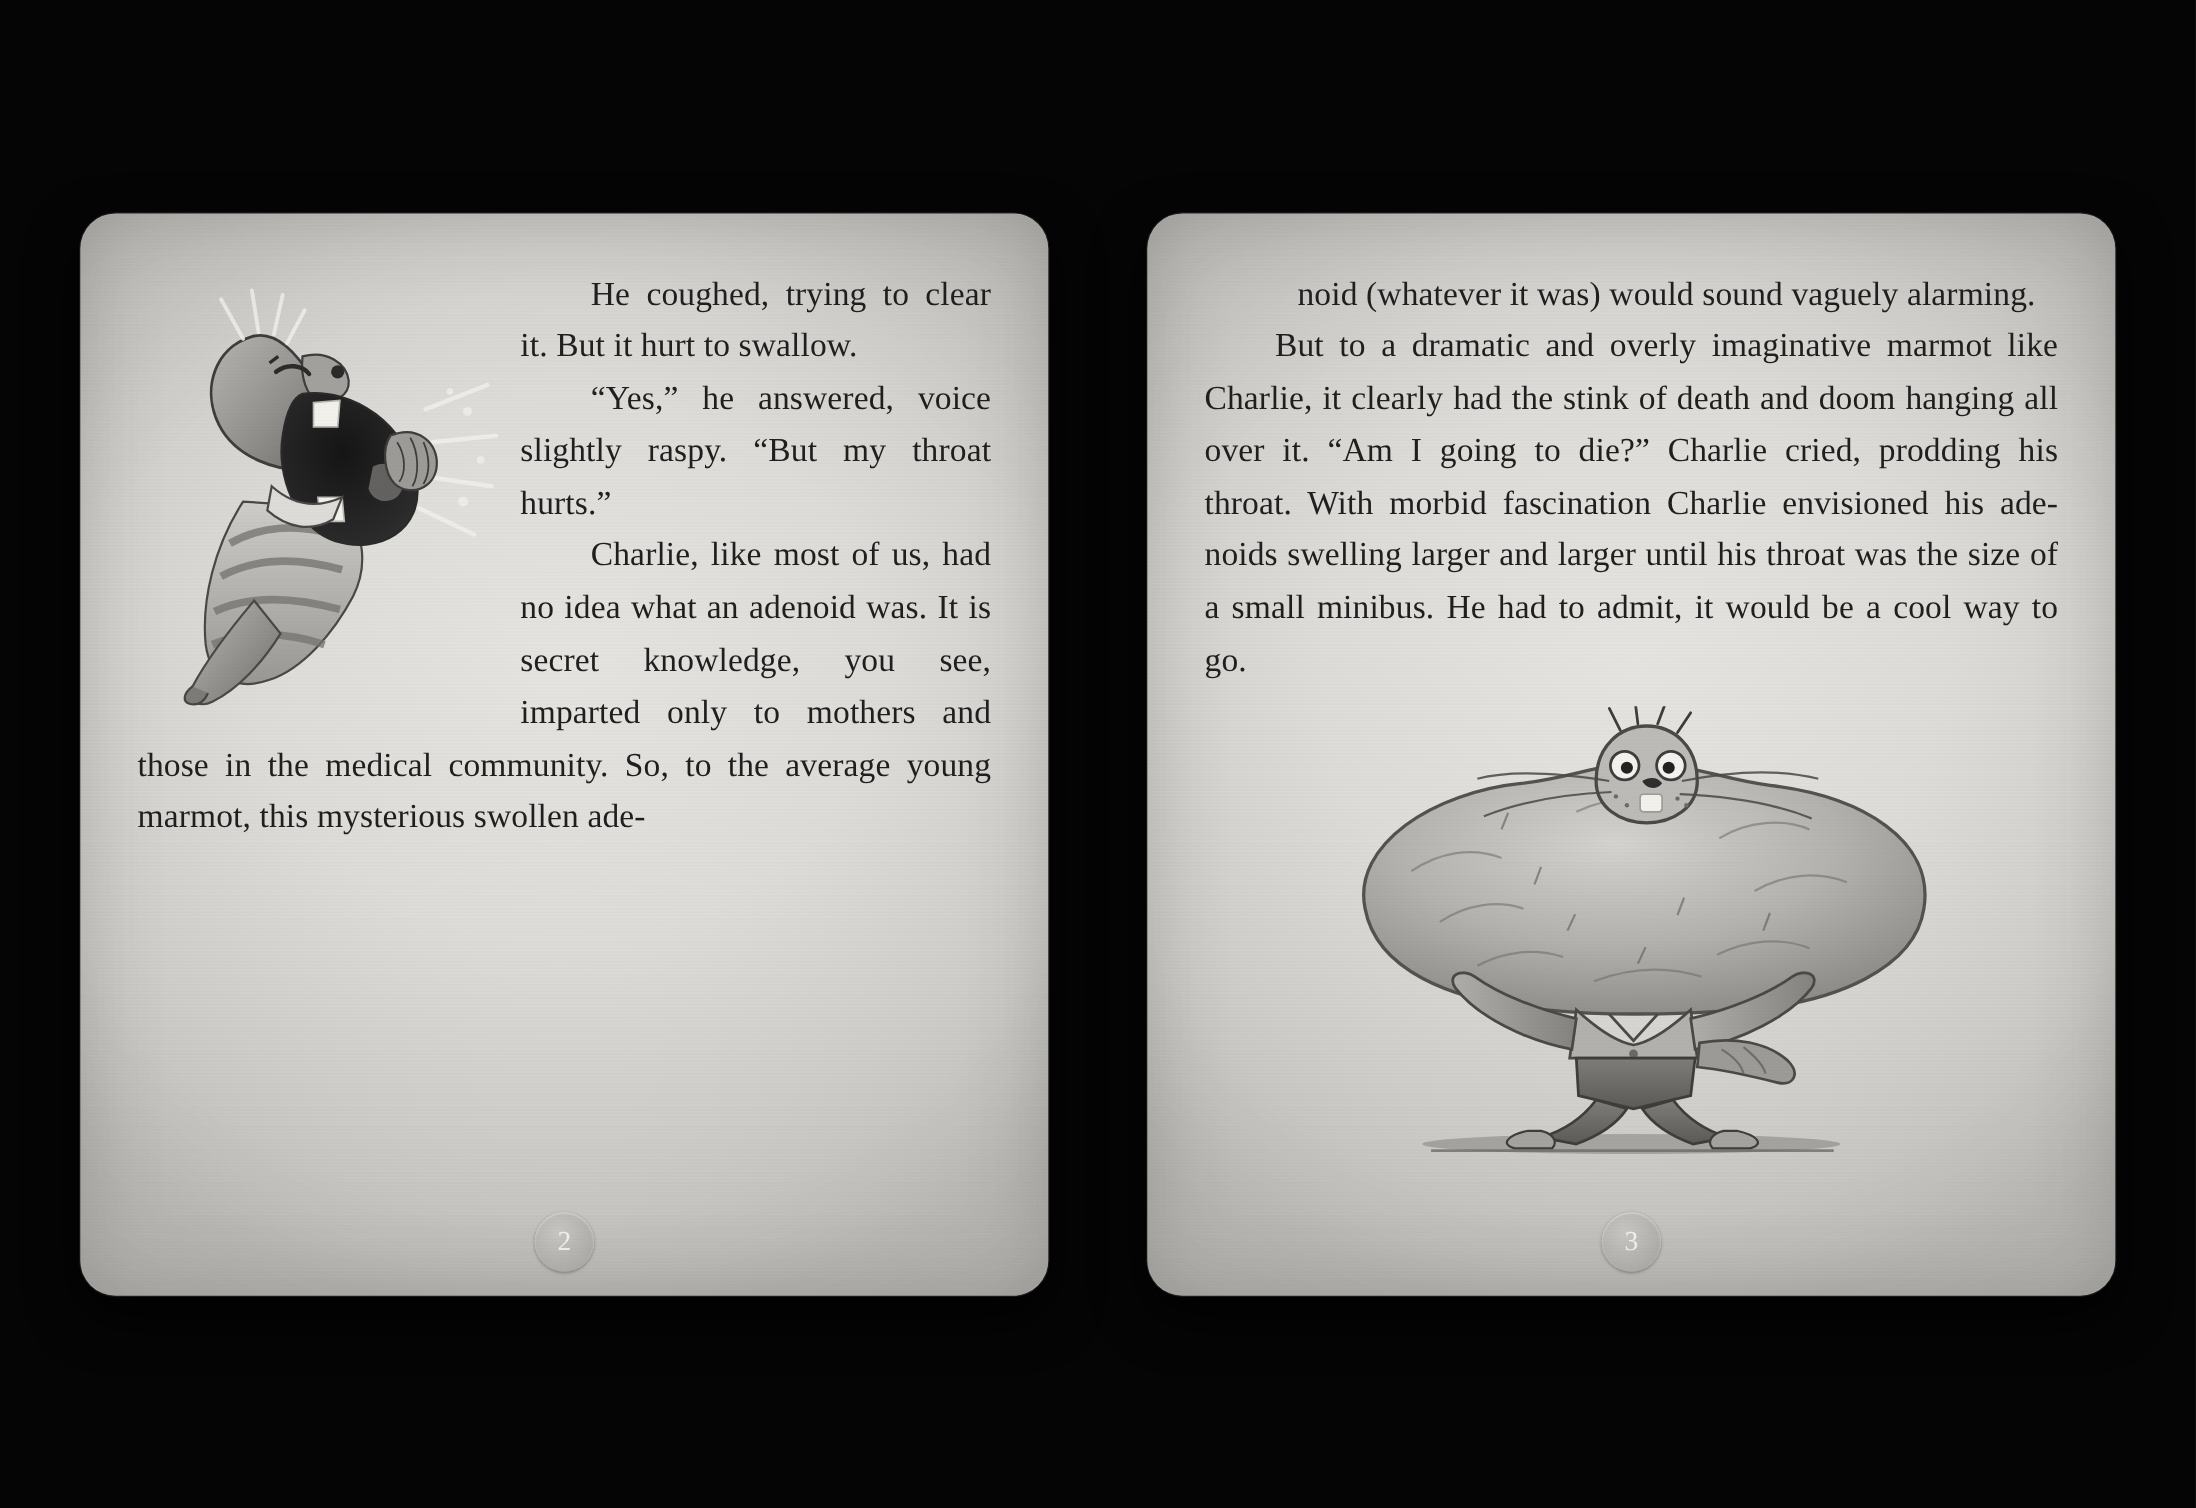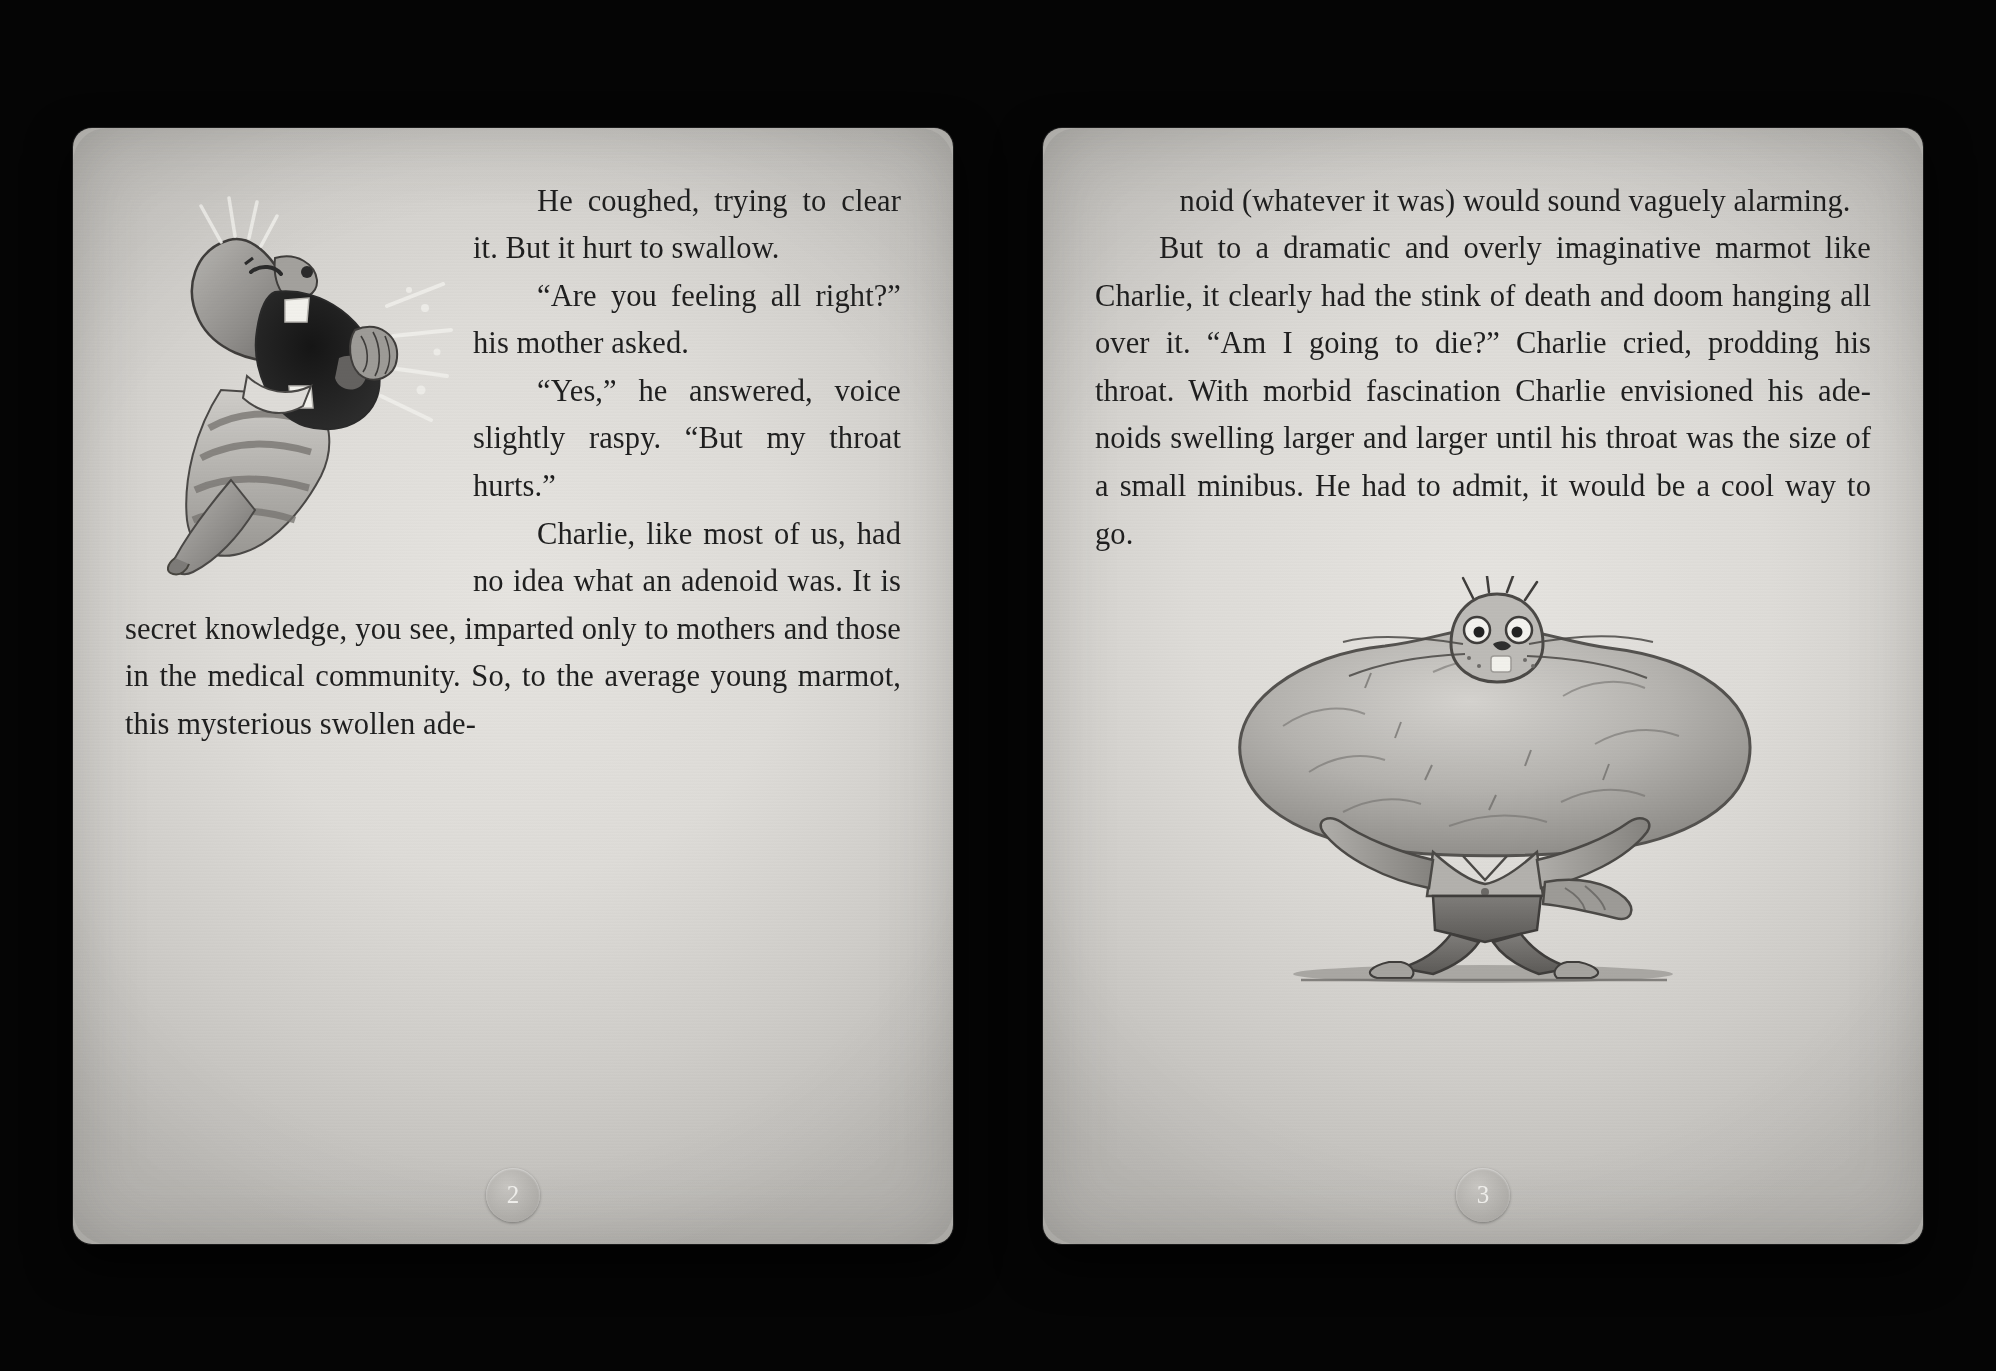--- a/index.html
+++ b/index.html
@@ -19,22 +19,22 @@
     background: #050505;
     display: flex;
     align-items: center;
     justify-content: center;
     gap: 90px;
   }
 
   .page {
     position: relative;
     width: 880px;
-    height: 1116px;
-    border-radius: 19px;
+    height: 984px;
+    border-radius: 32px;
     background:
       radial-gradient(ellipse 78% 60% at 50% 42%, #e6e4e0 0%, #dedcd8 42%, #cfcdc9 72%, #bdbbb7 100%);
     box-shadow:
       0 0 0 1px rgba(255,255,255,0.10),
       0 18px 46px rgba(0,0,0,0.85),
       inset 0 0 70px rgba(80,78,76,0.25);
     overflow: hidden;
   }
 
   
@@ -187,21 +187,20 @@
             <path d="M236 156 C244 168 244 184 238 192"></path>
             <path d="M248 152 C256 166 256 186 250 196"></path>
             <path d="M260 156 C266 170 266 184 260 194"></path>
           </g>
 
           <path d="M122 196 C142 214 164 216 186 206 L178 226 C158 238 136 234 118 218 Z" fill="#dedcd8" stroke="#4a4846" stroke-width="2"></path>
         </svg>
       </div>
 
       <p class="body">He coughed, trying to clear it. But it hurt to swallow.</p>
-      <p class="body">“Are you feeling all right?” his mother asked.</p>
       <p class="body">“Yes,” he answered, voice slightly raspy. “But my throat hurts.”</p>
       <p class="body">Charlie, like most of us, had no idea what an adenoid was. It is secret knowledge, you see, imparted only to mothers and those in the medical community. So, to the average young marmot, this mysterious swollen ade-</p>
     </div>
 
     <div class="folio">
       <span class="circle">2</span>
     </div>
   </div>
 
   <div class="page">

